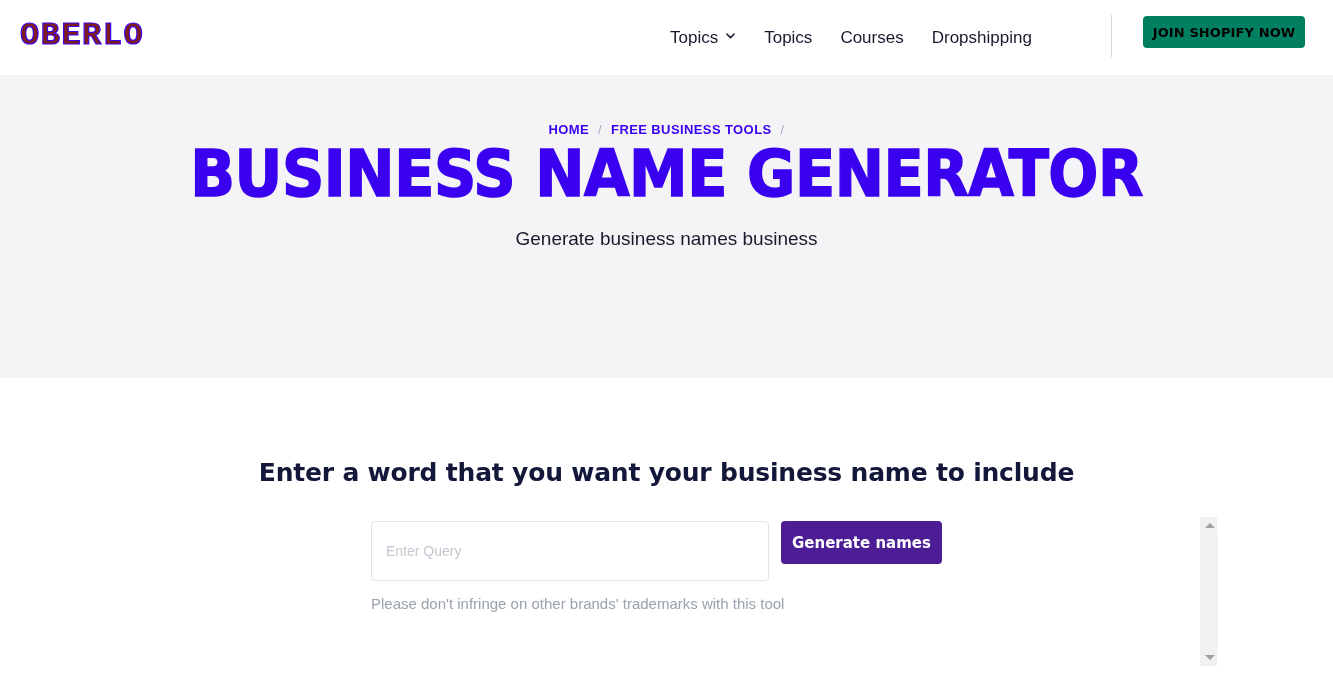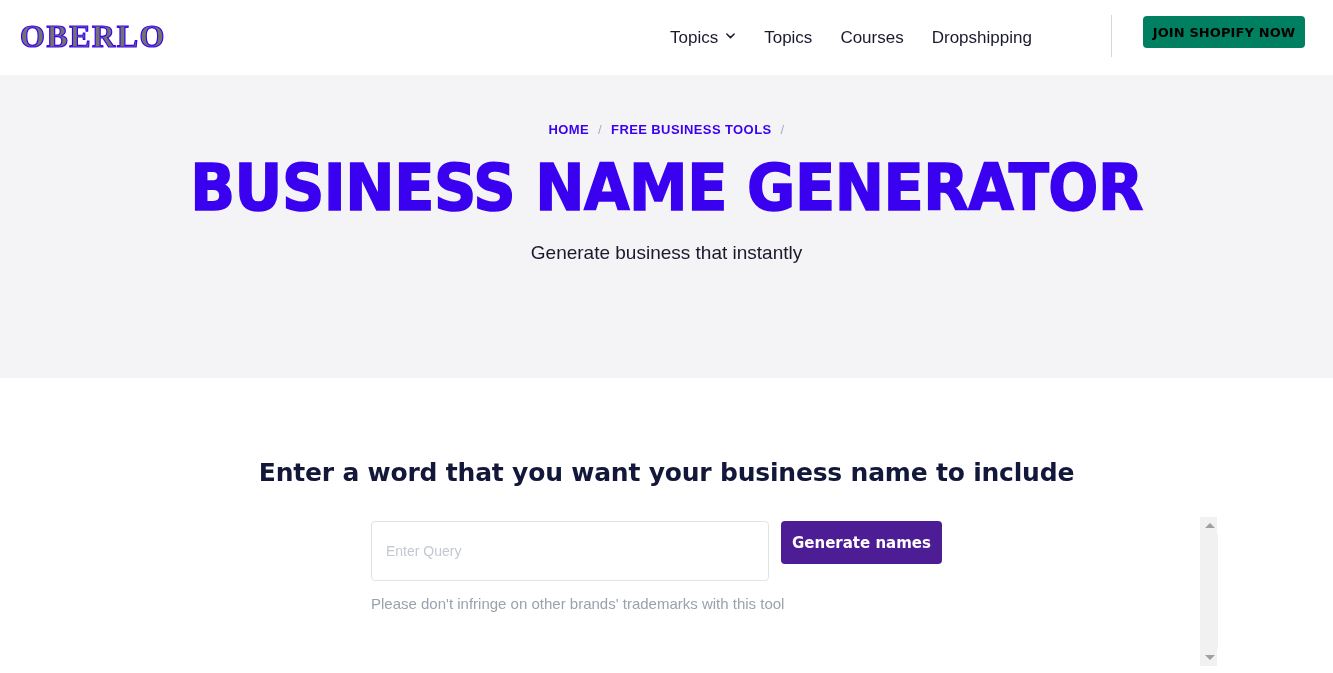--- a/index.html
+++ b/index.html
@@ -20,25 +20,25 @@
     width: 1333px;
     height: 75px;
     background: #ffffff;
     display: flex;
     align-items: center;
   }
   .logo {
     position: absolute;
     left: 20px;
     top: 16px;
-    font-family: Liberation Serif, serif;
+    font-family: Liberation Mono, monospace;
     font-weight: 900;
     font-size: 32px;
     letter-spacing: 1.5px;
-    color: #737373;
+    color: #7f1d1d;
     line-height: 40px;
     -webkit-text-stroke: 1.2px #3a00f0;
     user-select: none;
   }
 
   .main-nav {
     position: absolute;
     left: 664px;
     top: 0;
     height: 75px;
@@ -103,21 +103,20 @@
     height: 303px;
     background: #f4f4f6;
     text-align: center;
     padding-top: 45px;
   }
   .breadcrumb {
     font-size: 13px;
     font-weight: bold;
     letter-spacing: 0.4px;
     color: #3a00f0;
-    margin-bottom: 14px;
     display: flex;
     justify-content: center;
     align-items: center;
     gap: 9px;
     height: 18px;
   }
   .breadcrumb a {
     color: #3a00f0;
     text-decoration: none;
     cursor: pointer;
@@ -290,21 +289,21 @@
 
   <div class="breadcrumb">
     <a>HOME</a>
     <span class="sep">/</span>
     <a>FREE BUSINESS TOOLS</a>
     <span class="sep">/</span>
   </div>
 
   <h1 class="hero-title">BUSINESS NAME GENERATOR</h1>
 
-  <p class="hero-subtitle">Generate business that instantly</p>
+  <p class="hero-subtitle">Generate business names business</p>
 
 </section>
 
 <section class="tool-section">
 
   <h2 class="tool-heading">Enter a word that you want your business name to include</h2>
 
   <div class="form-row">
     <input class="query-input" type="text" placeholder="Enter Query" style="">
     <button class="generate-button">Generate names</button>

